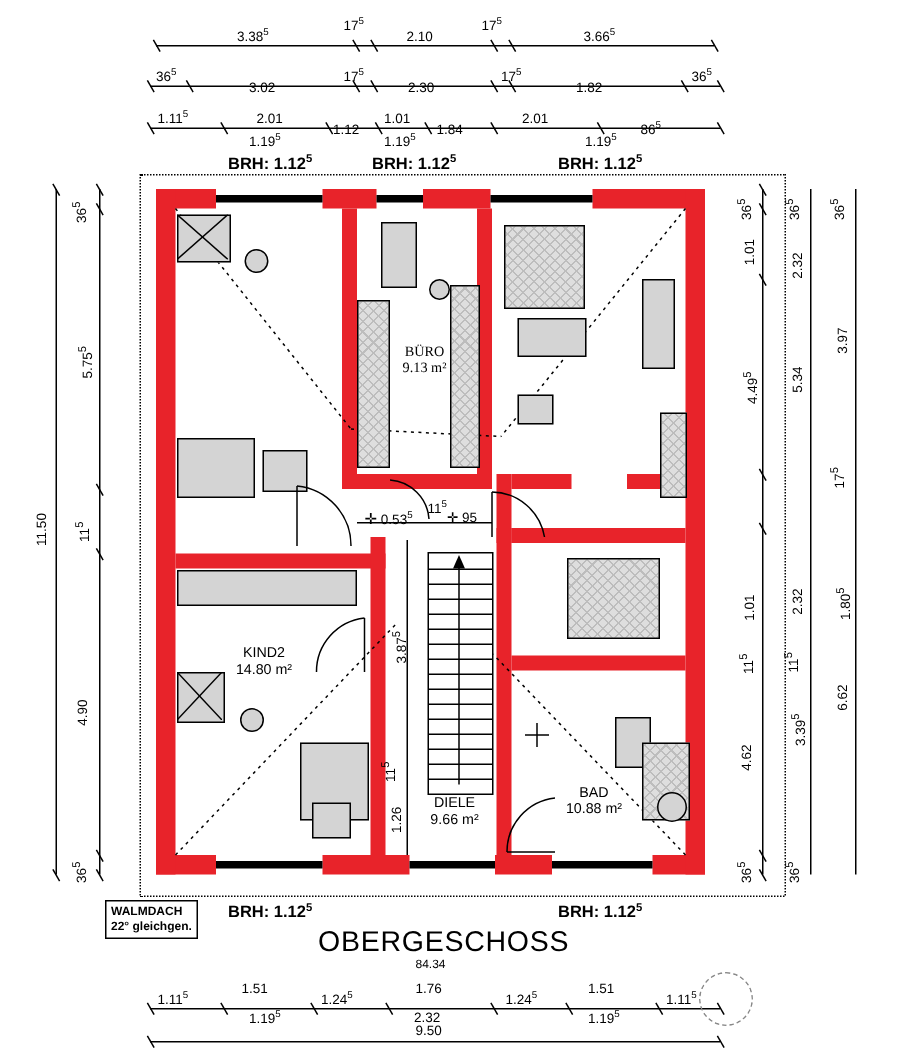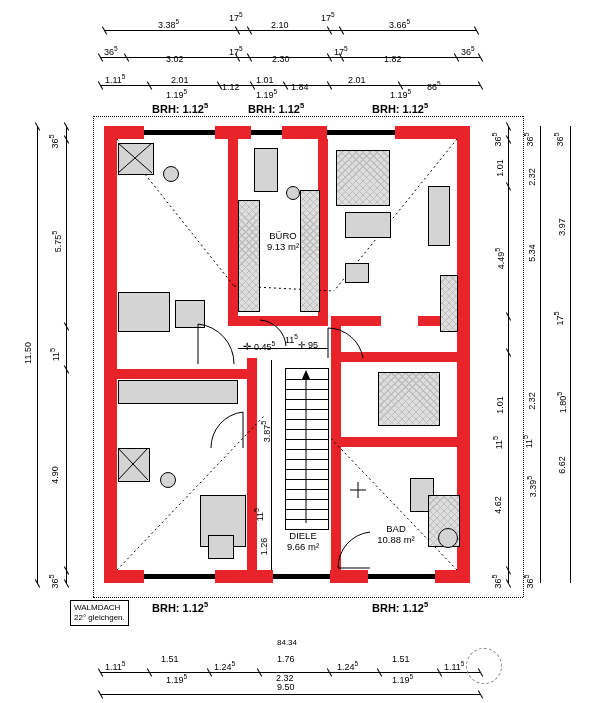--- a/index.html
+++ b/index.html
@@ -218,32 +218,35 @@
       <line x1="3" y1="2" x2="3" y2="32" stroke="#000"></line>
     </svg>
   <svg class="abs" style="left:336px;top:530px;width:36px;height:40px;">
       <path d="M2,38 A36,36 0 0,1 34,2" fill="none" stroke="#000"></path>
       <line x1="2" y1="38" x2="34" y2="38" stroke="#000"></line>
     </svg>
   <svg class="abs" style="left:258px;top:318px;width:32px;height:30px;">
       <path d="M2,2 A28,28 0 0,1 28,28" fill="none" stroke="#000"></path>
     </svg>
 
-  <div class="room-label" style="left:248px;top:230px;width:70px;">
+  <div class="room-label" style="left:248px;top:230px;width:70px;font-family:Liberation Serif, serif;">
     <span>BÜRO</span><br><span>9.13 m²</span>
+  </div>
+  <div class="room-label" style="left:136px;top:430px;width:80px;">
+    <span>KIND2</span><br><span>14.80 m²</span>
   </div>
   <div class="room-label" style="left:268px;top:530px;width:70px;">
     <span>DIELE</span><br><span>9.66 m²</span>
   </div>
   <div class="room-label" style="left:360px;top:523px;width:72px;">
     <span>BAD</span><br><span>10.88 m²</span>
   </div>
 
   <div class="dim abs" style="left:243px;top:340px;">
-    <span style="font-size:10px">✛</span> <span>0.45</span><sup>5</sup>
+    <span style="font-size:10px">✛</span> <span>0.53</span><sup>5</sup>
   </div>
   <div class="dim abs" style="left:285px;top:333px;"><span>11</span><sup>5</sup></div>
   <div class="dim abs" style="left:298px;top:340px;">✛ <span>95</span></div>
   <div class="line-h" style="left:238px;top:348px;width:90px;"></div>
 
   <div class="dimv abs" style="left:255px;top:425px;transform:rotate(-90deg);"><span>3.87</span><sup>5</sup></div>
   <div class="dimv abs" style="left:252px;top:508px;transform:rotate(-90deg);"><span>11</span><sup>5</sup></div>
   <div class="dimv abs" style="left:254px;top:540px;transform:rotate(-90deg);"><span>1.26</span><sup></sup></div>
   <div class="line-v" style="left:271px;top:360px;height:210px;"></div>
 
@@ -294,24 +297,25 @@
 
   <div class="dimv abs" style="left:551px;top:133px;transform:rotate(-90deg);"><span>36</span><sup>5</sup></div>
   <div class="dimv abs" style="left:553px;top:222px;transform:rotate(-90deg);"><span>3.97</span></div>
   <div class="dimv abs" style="left:551px;top:312px;transform:rotate(-90deg);"><span>17</span><sup>5</sup></div>
   <div class="dimv abs" style="left:551px;top:396px;transform:rotate(-90deg);"><span>1.80</span><sup>5</sup></div>
   <div class="dimv abs" style="left:553px;top:460px;transform:rotate(-90deg);"><span>6.62</span></div>
 
   <div class="brh" style="left:152px;top:600px;"><span>BRH: 1.12</span><sup>5</sup></div>
   <div class="brh" style="left:372px;top:600px;"><span>BRH: 1.12</span><sup>5</sup></div>
 
-  <div class="walmbox" style="left:70px;top:600px;">
+  <div class="walmbox" style="left:70px;top:600px;font-weight:bold;">
     <span>WALMDACH</span><br><span>22° gleichgen.</span>
   </div>
 
+  <div class="title" style="left:212px;top:618px;">OBERGESCHOSS</div>
   <div class="subtitle" style="left:277px;top:638px;">84.34</div>
 
   <div class="line-h" style="left:100px;top:672px;width:380px;"></div>
   <div class="tick" style="left:96px;top:672px;transform:rotate(60deg);"></div>
   <div class="tick" style="left:145px;top:672px;transform:rotate(60deg);"></div>
   <div class="tick" style="left:205px;top:672px;transform:rotate(60deg);"></div>
   <div class="tick" style="left:255px;top:672px;transform:rotate(60deg);"></div>
   <div class="tick" style="left:325px;top:672px;transform:rotate(60deg);"></div>
   <div class="tick" style="left:375px;top:672px;transform:rotate(60deg);"></div>
   <div class="tick" style="left:435px;top:672px;transform:rotate(60deg);"></div>

